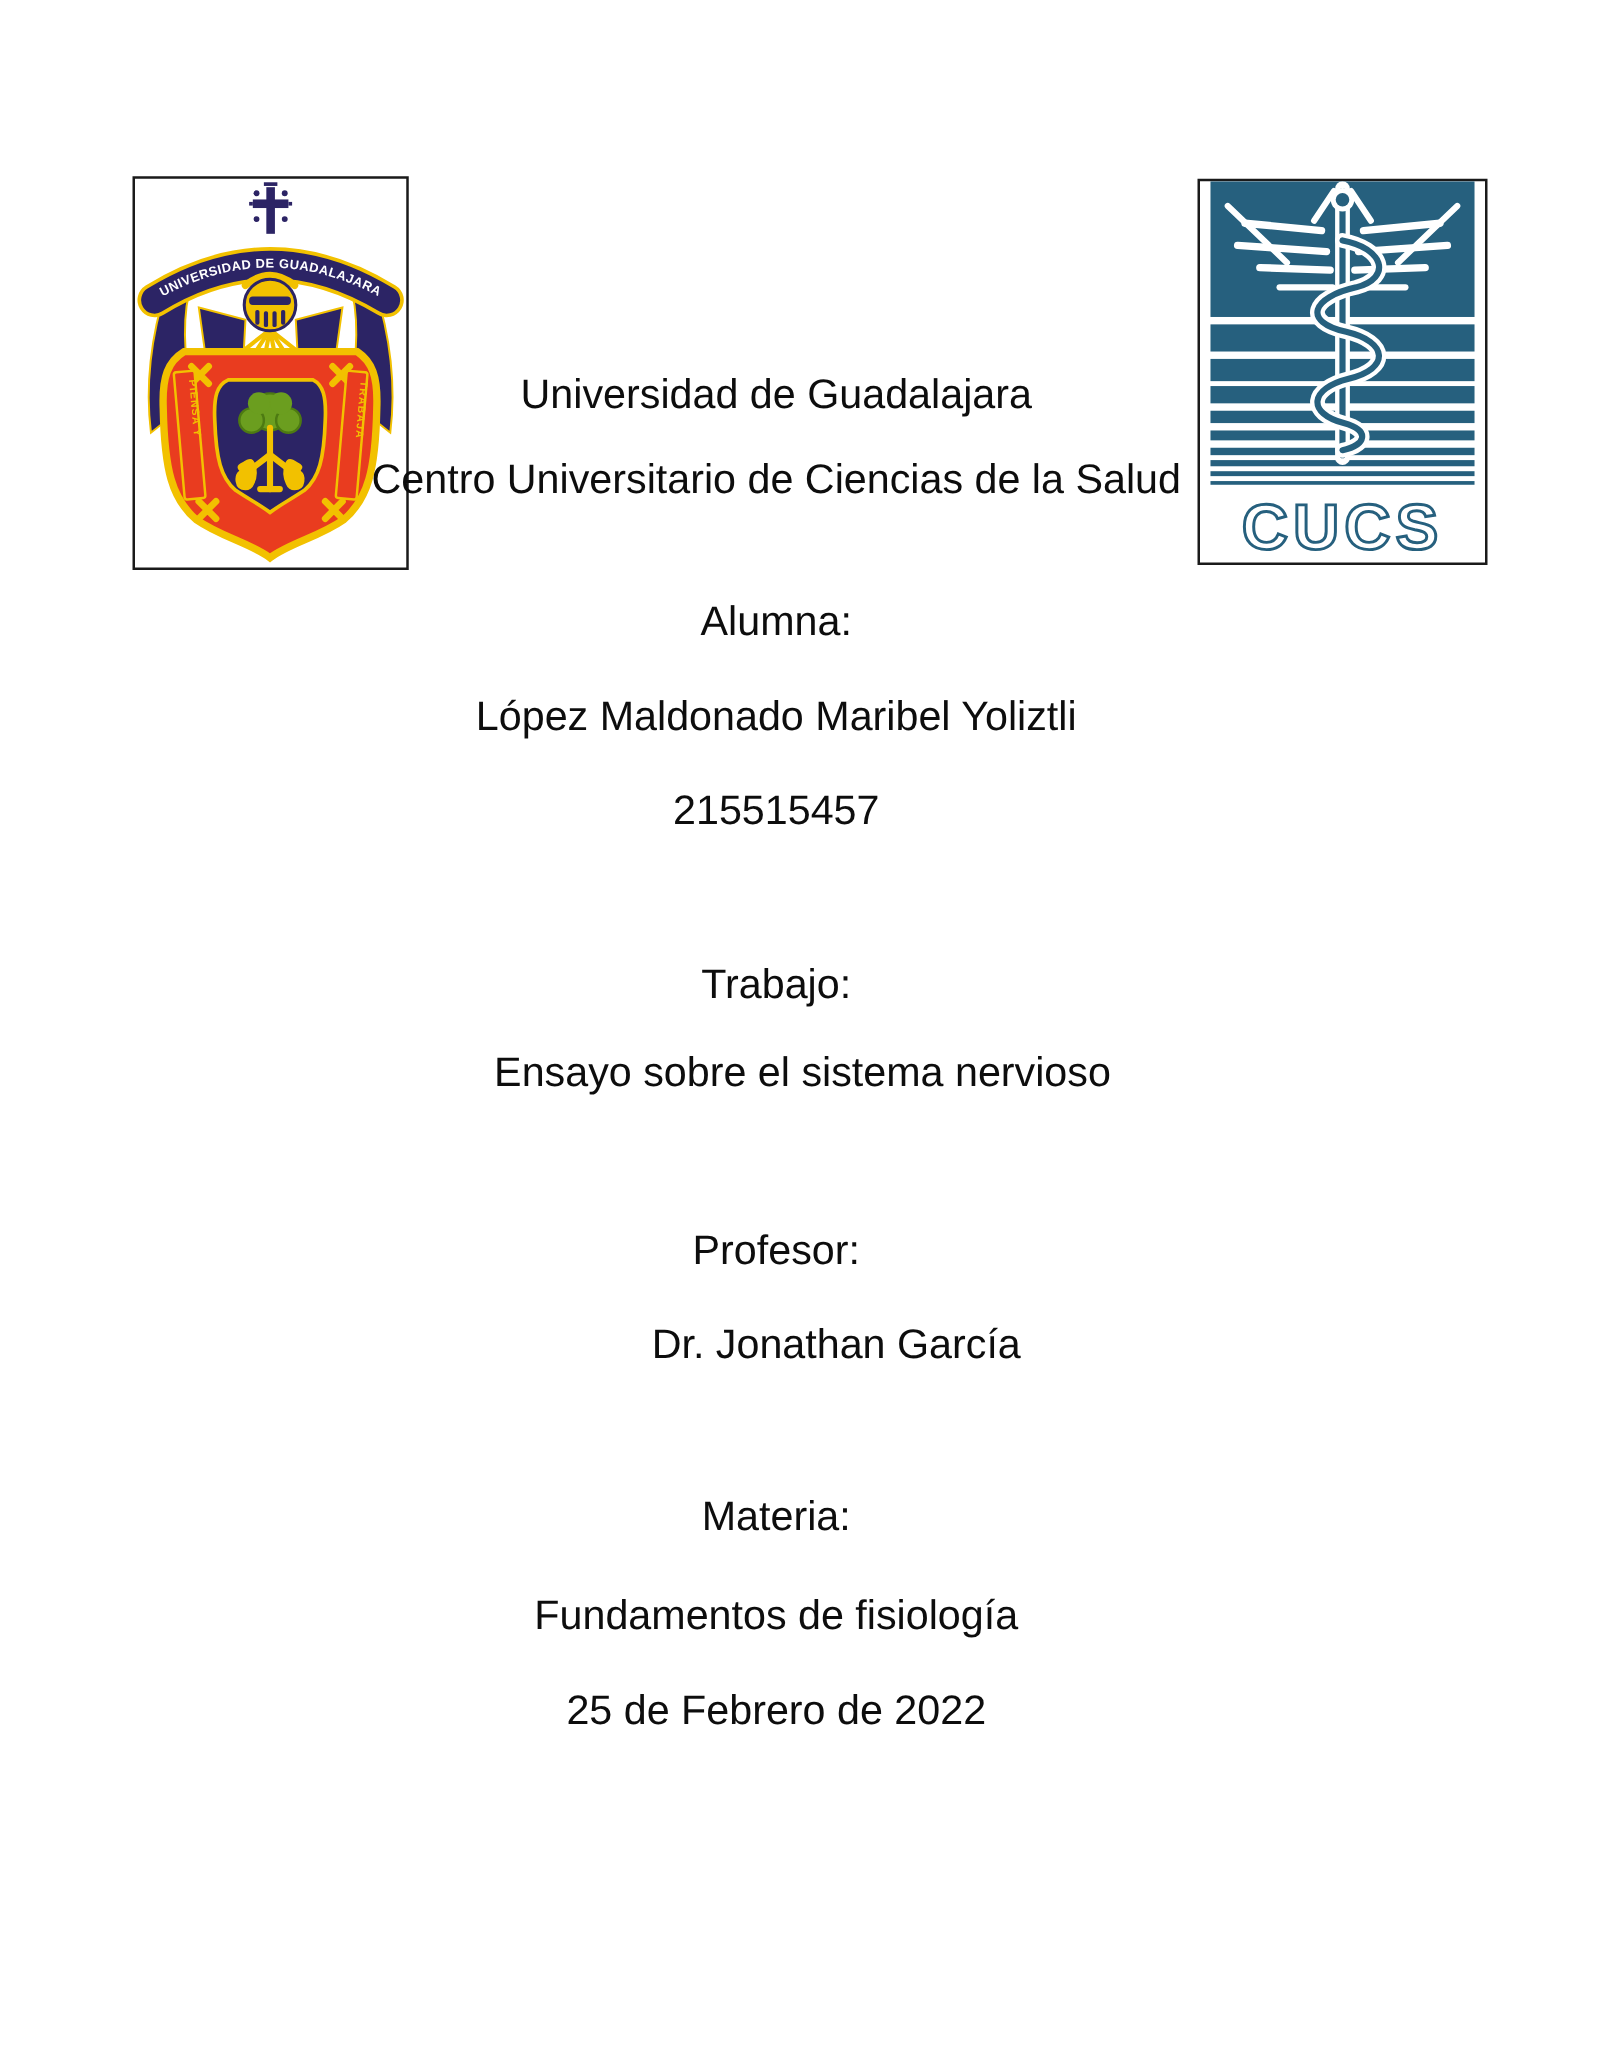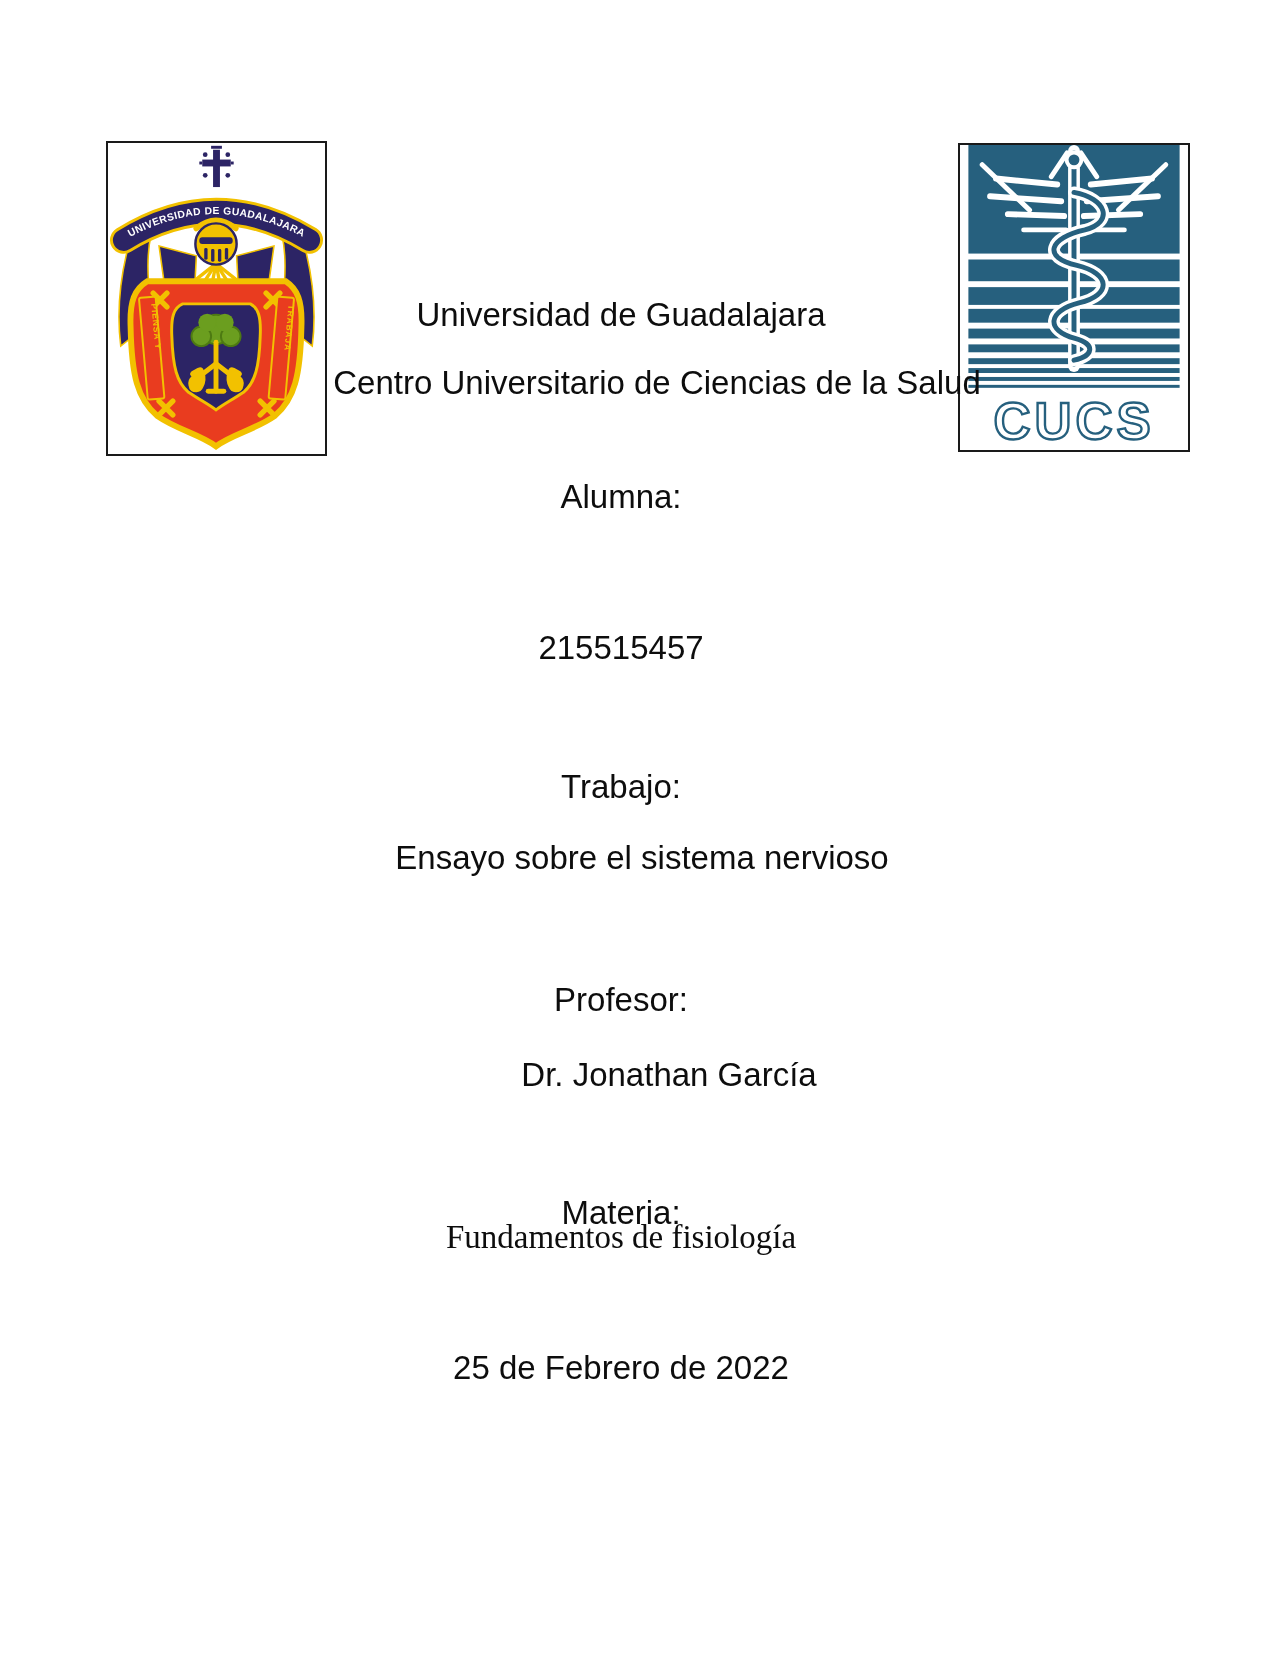--- a/index.html
+++ b/index.html
@@ -36,25 +36,25 @@
   }
   .line{
     position:absolute;
     width:100%;
     text-align:center;
     font-size:33px;
     line-height:42px;
     white-space:nowrap;
     color:var(--ink);
   }
-  .l1{top:294px;}  .l2{top:362px;margin-left:36px;}
+  .l1{top:294px;}  .l2{top:362px;}
   .l3{top:476px;}  .l4{top:552px;}  .l5{top:627px;}
   .l6{top:766px;}  .l7{top:837px;padding-left:21px;}
   .l8{top:979px;}  .l9{top:1054px;padding-left:48px;}
-  .l10{top:1192px;} .l11{top:1216px;font-family:Liberation Serif, serif;} .l12{top:1347px;}
+  .l10{top:1192px;} .l11{top:1271px;} .l12{top:1347px;}
 
   .udg-banner-text{fill:#ffffff;font-family:"Liberation Sans",sans-serif;font-size:10.5px;font-weight:bold;letter-spacing:.4px;}
   .udg-ribbon-text{fill:var(--gold);font-family:"Liberation Sans",sans-serif;font-size:8.5px;font-weight:bold;letter-spacing:1px;}
   .cucs-acronym{
     fill:#ffffff;stroke:var(--teal);stroke-width:2.4px;
     font-family:"Liberation Sans",sans-serif;font-weight:bold;
     font-size:52px;letter-spacing:4px;
   }
 </style>
 </head>
@@ -195,20 +195,21 @@
     </g>
 
     <text x="107" y="298" text-anchor="middle" class="cucs-acronym">CUCS</text>
   </svg>
 </div>
 
 <div class="textblock">
   <div class="line l1">Universidad de Guadalajara</div>
   <div class="line l2">Centro Universitario de Ciencias de la Salud</div>
   <div class="line l3">Alumna:</div>
+  <div class="line l4">López Maldonado Maribel Yoliztli</div>
   <div class="line l5">215515457</div>
   <div class="line l6">Trabajo:</div>
   <div class="line l7">Ensayo sobre el sistema nervioso</div>
   <div class="line l8">Profesor:</div>
   <div class="line l9">Dr. Jonathan García</div>
   <div class="line l10">Materia:</div>
   <div class="line l11">Fundamentos de fisiología</div>
   <div class="line l12">25 de Febrero de 2022</div>
 </div>
 

